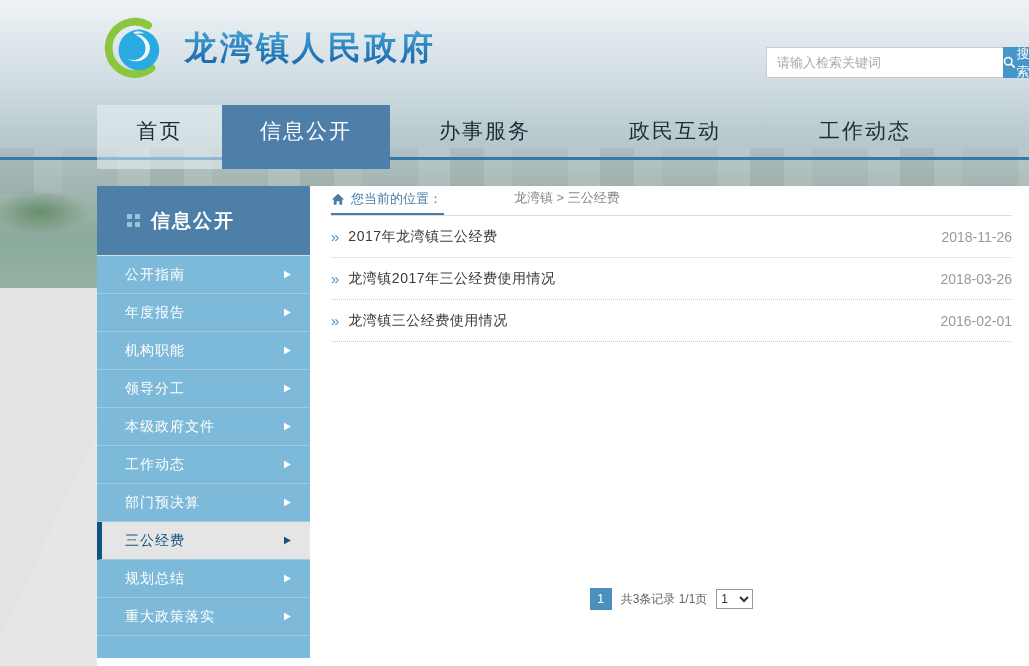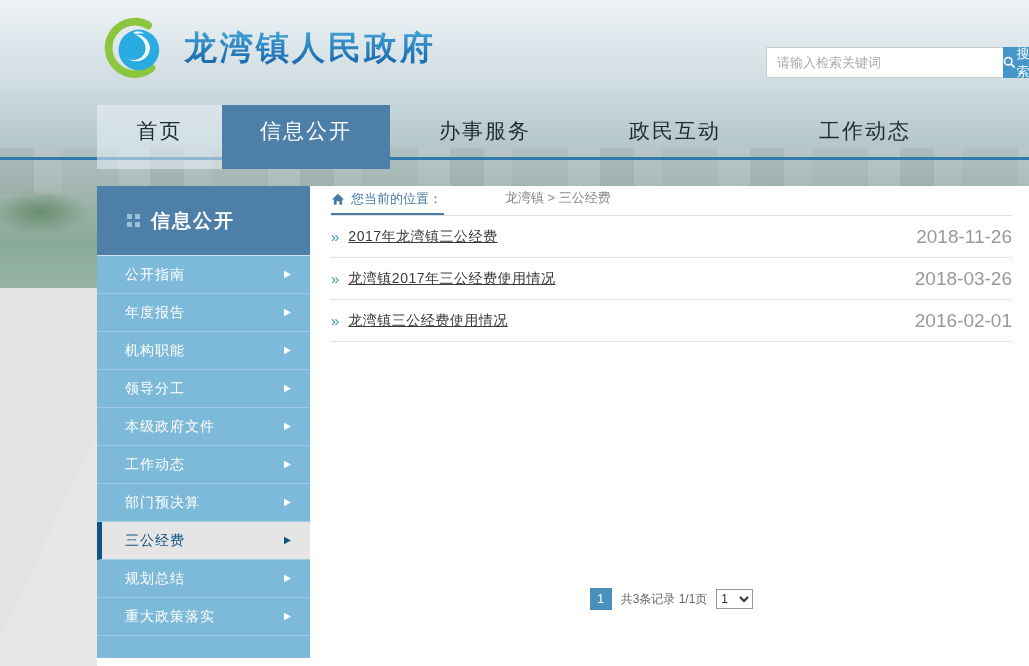--- a/index.html
+++ b/index.html
@@ -79,26 +79,26 @@
   .side-item.active { background:#e5e5e5; color:#0f5380; border-left:5px solid #0f5380;
     padding-left:23px; }
   .side-item.partial { height:22px; border-bottom:none; }
 
   
   .main { flex:1; padding:0 17px 0 21px; }
   .breadcrumb { height:27px; margin-top:3px; border-bottom:1px solid #ddd;
     display:flex; align-items:flex-start; font-size:13px;gap:40px; }
   .crumb-left { display:flex; align-items:center; gap:6px; color:#4a7ca6; height:100%;
     border-bottom:2px solid #4a7ca6; margin-bottom:-1px; padding:0 2px 4px 0; }
-  .crumb-path { color:#888; margin-left:21px; padding-bottom:6px; }
+  .crumb-path { color:#888; margin-left:30px; padding-bottom:6px; }
   .article-row { height:42px; border-bottom:1px dotted #c9c9c9; display:flex;
     align-items:center; font-size:14px; color:#3a3a3a; }
   .laquo { color:#4a90c4; margin-right:9px; font-size:15px; }
-  .row-title { flex:1; cursor:pointer; letter-spacing:.5px;text-decoration:underline; }
-  .row-date { color:#999; font-size:19px; }
+  .row-title { flex:1; cursor:pointer; letter-spacing:.5px; }
+  .row-date { color:#999; font-size:14px; }
 
   .pagination { margin-top:246px; display:flex; justify-content:center; align-items:center;
     gap:9px; font-size:12px; color:#666; }
   .page-box { width:22px; height:22px; background:#4a90bd; color:#fff; text-align:center;
     line-height:22px; font-size:13px; cursor:pointer; }
   .pagination select { width:37px; height:20px; font-size:12px; border:1px solid #999;
     background:#fff; color:#333; }
 </style>
 </head>
 <body>

